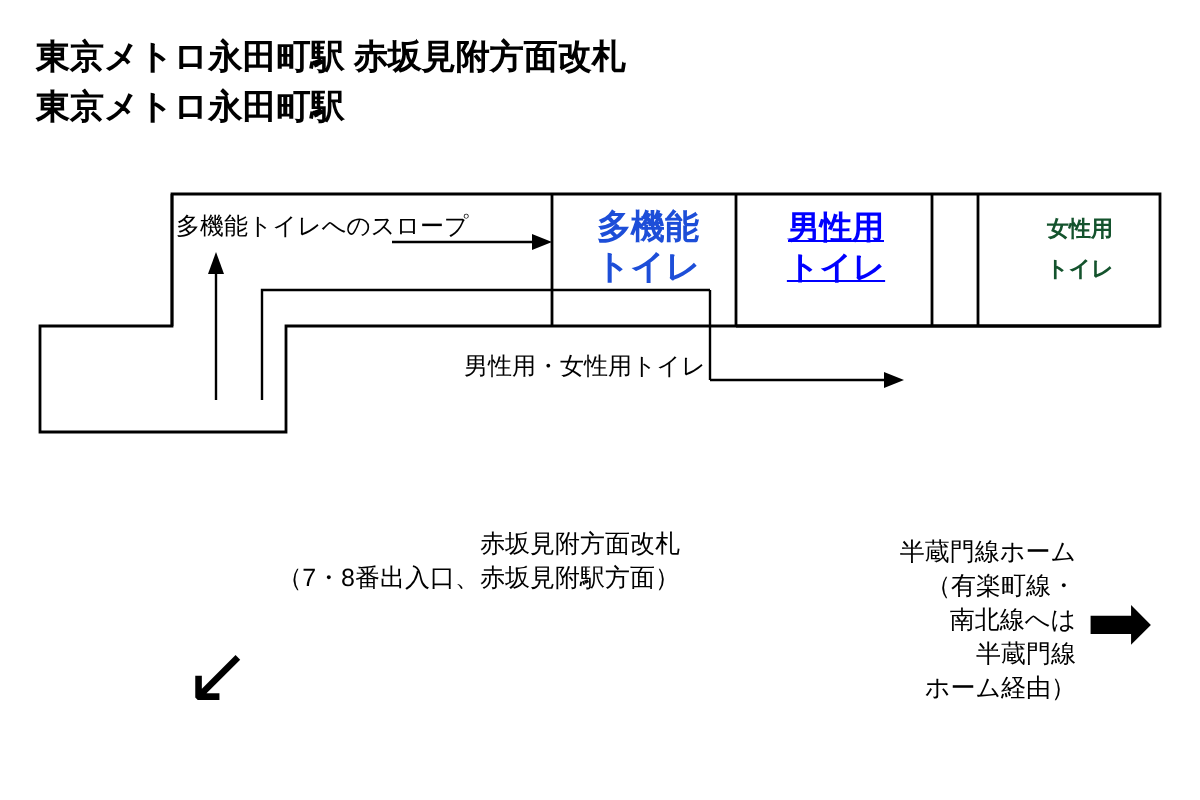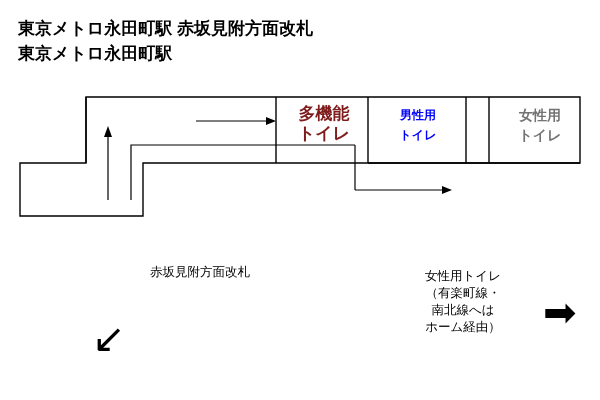--- a/index.html
+++ b/index.html
@@ -43,40 +43,40 @@
   }
 
   
   .room-label {
     text-align: center;
     line-height: 20px;
     font-size: 15px;
     font-weight: bold;
     white-space: nowrap;
   }
-  .room-label.multi { font-size: 17px; color: #7f1d1d; }
-  .room-label.male { color: #0000ff; font-size: 12px; }
-  .room-label.female { color: #737373; font-size: 14px; }
+  .room-label.multi { font-size: 17px; color: #1d4ed8; }
+  .room-label.male { color: #0000ff; font-size: 16px; text-decoration: underline; }
+  .room-label.female { color: #14532d; font-size: 11px; }
 
   
   .anno {
     font-size: 12px;
     line-height: 16px;
     white-space: nowrap;
     color: #000;
   }
 
   
   .caption {
     font-size: 12.5px;
     line-height: 17px;
     white-space: nowrap;
     color: #000;
   }
-  .caption.center { text-align: center; }
+  .caption.center { text-align: right; }
 
   
   .big-arrow {
     font-size: 40px;
     line-height: 40px;
     color: #000;
   }
 </style>
 </head>
 <body>
@@ -121,32 +121,36 @@
   <div class="abs room-label male" style="left:372px; top:105px; width:92px;">
     <div>男性用</div>
     <div>トイレ</div>
   </div>
 
   <div class="abs room-label female" style="left:494px; top:105px; width:92px;">
     <div>女性用</div>
     <div>トイレ</div>
   </div>
 
+  <div class="abs anno" style="left:88px; top:105px;">多機能トイレへのスロープ</div>
 
   <div class="abs anno" style="left:232px; top:175px;">
+    <div>男性用・女性用トイレ</div>
   </div>
 
   <div class="abs caption center" style="left:60px; top:264px; width:280px;">
     <div>赤坂見附方面改札</div>
+    <div>（7・8番出入口、赤坂見附駅方面）</div>
   </div>
 
   <div class="abs big-arrow" style="left:92px; top:318px;">↙</div>
 
   <div class="abs caption center" style="left:388px; top:268px; width:150px;">
-    <div>女性用トイレ</div>
+    <div>半蔵門線ホーム</div>
     <div>（有楽町線・</div>
     <div>南北線へは</div>
+    <div>半蔵門線</div>
     <div>ホーム経由）</div>
   </div>
 
   <div class="abs big-arrow" style="left:543px; top:292px;">➡</div>
 
 </div>
 
 </body></html>

